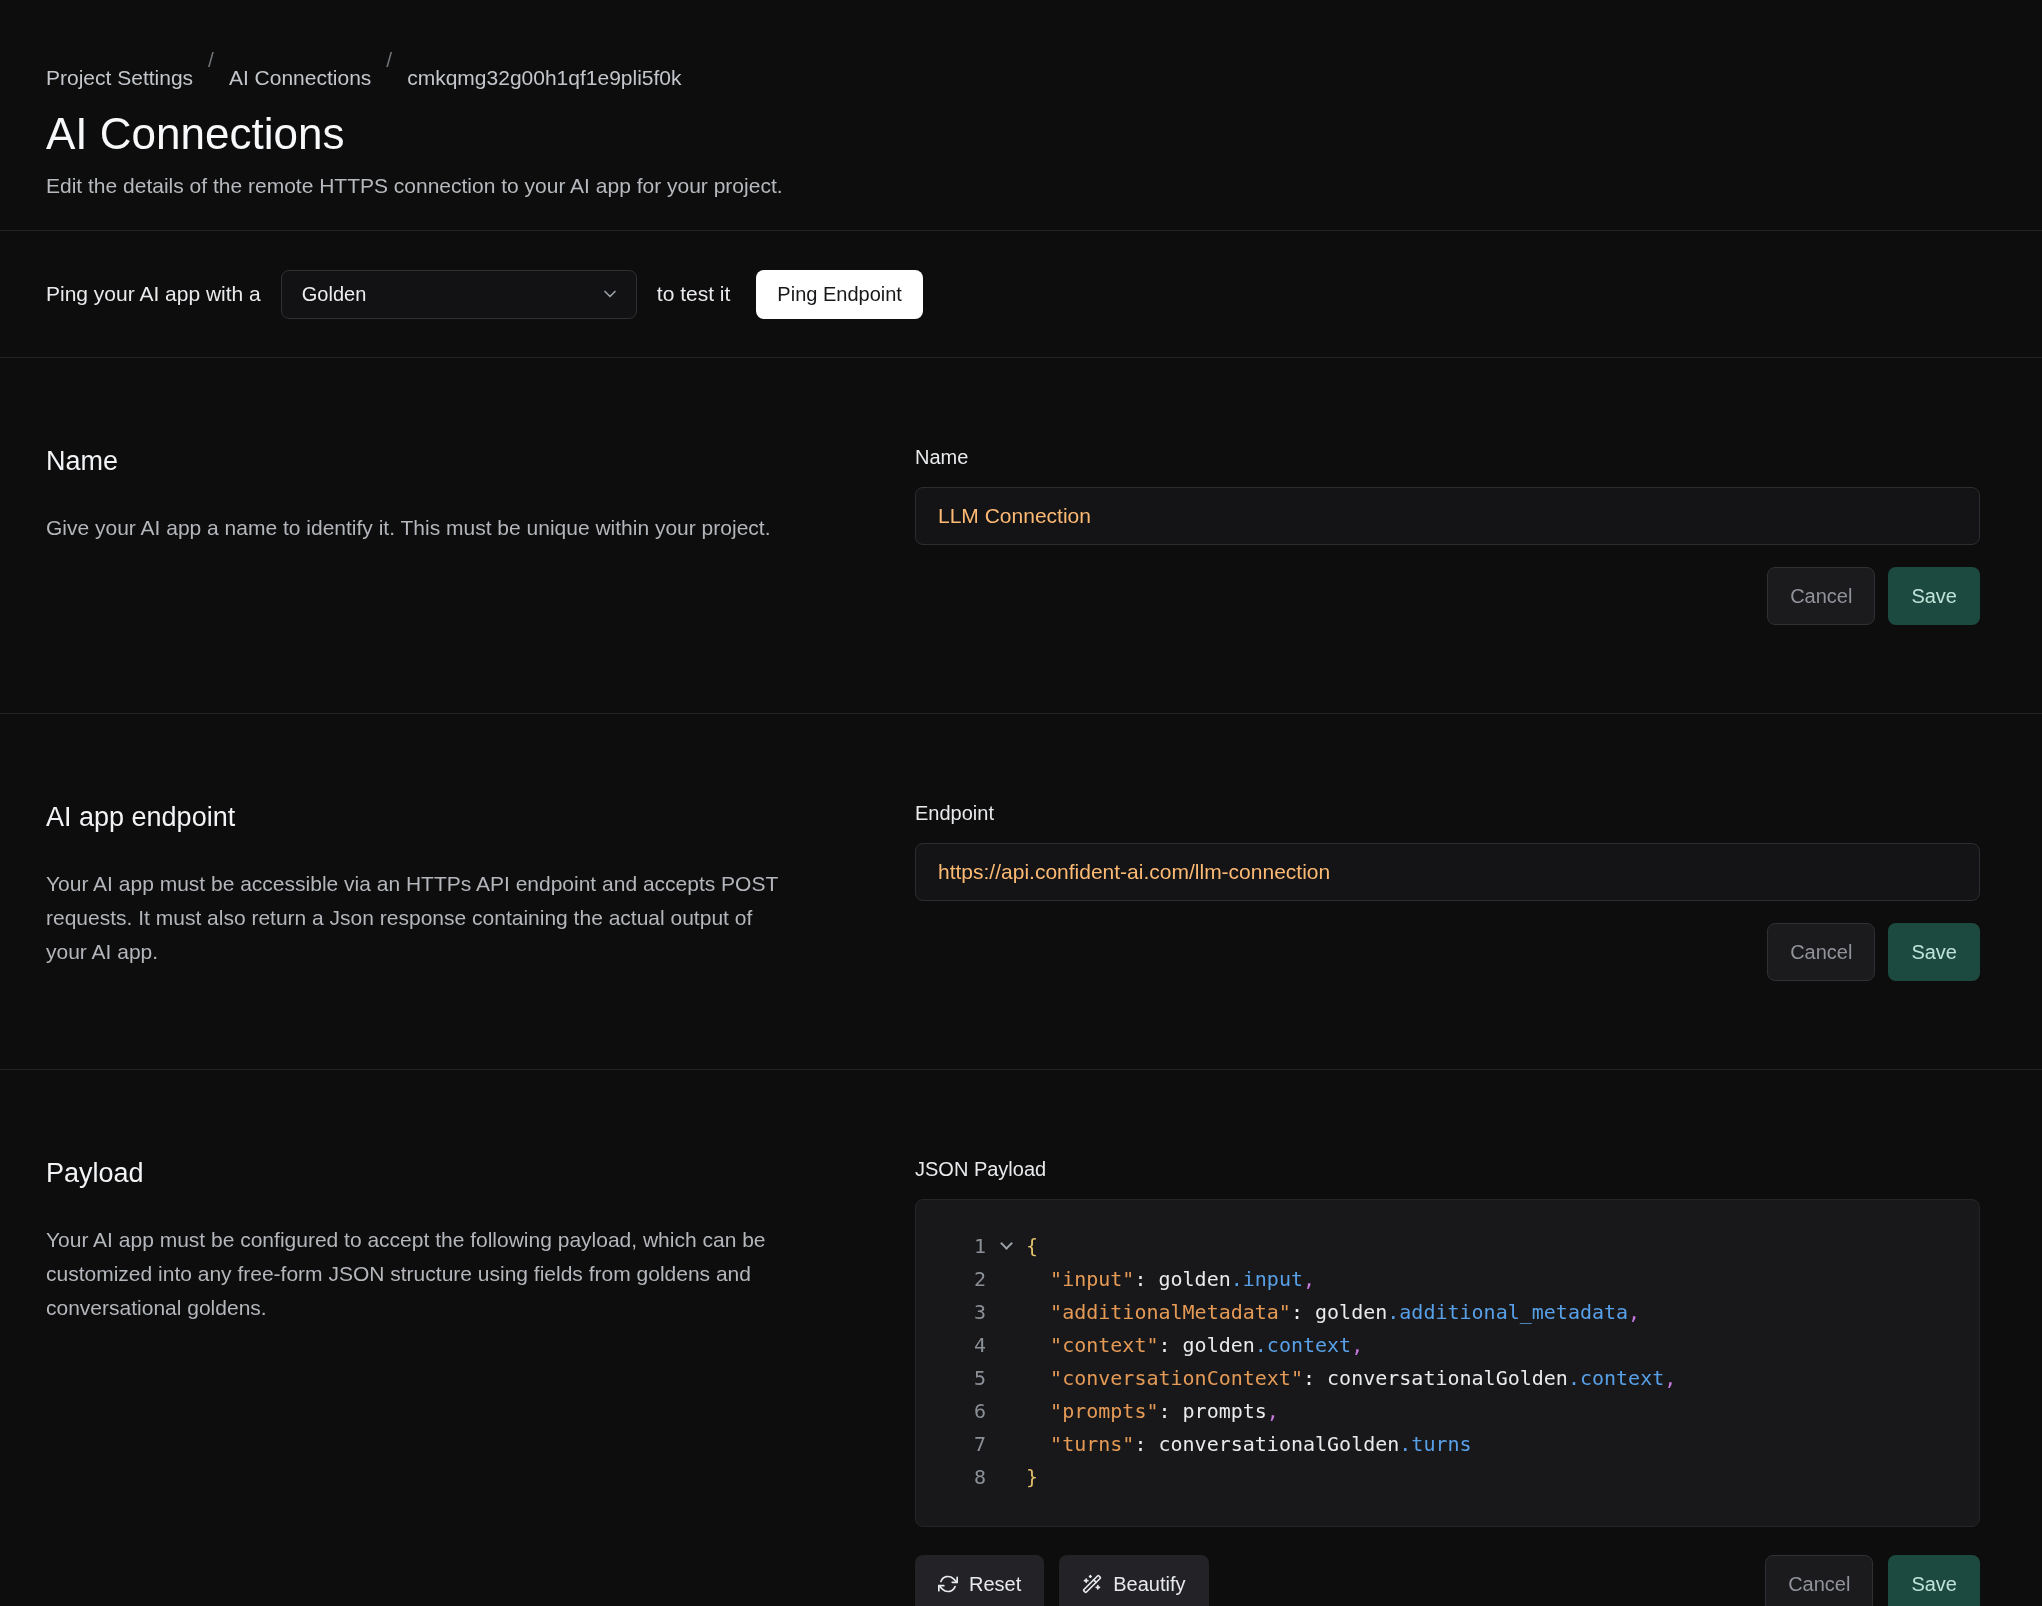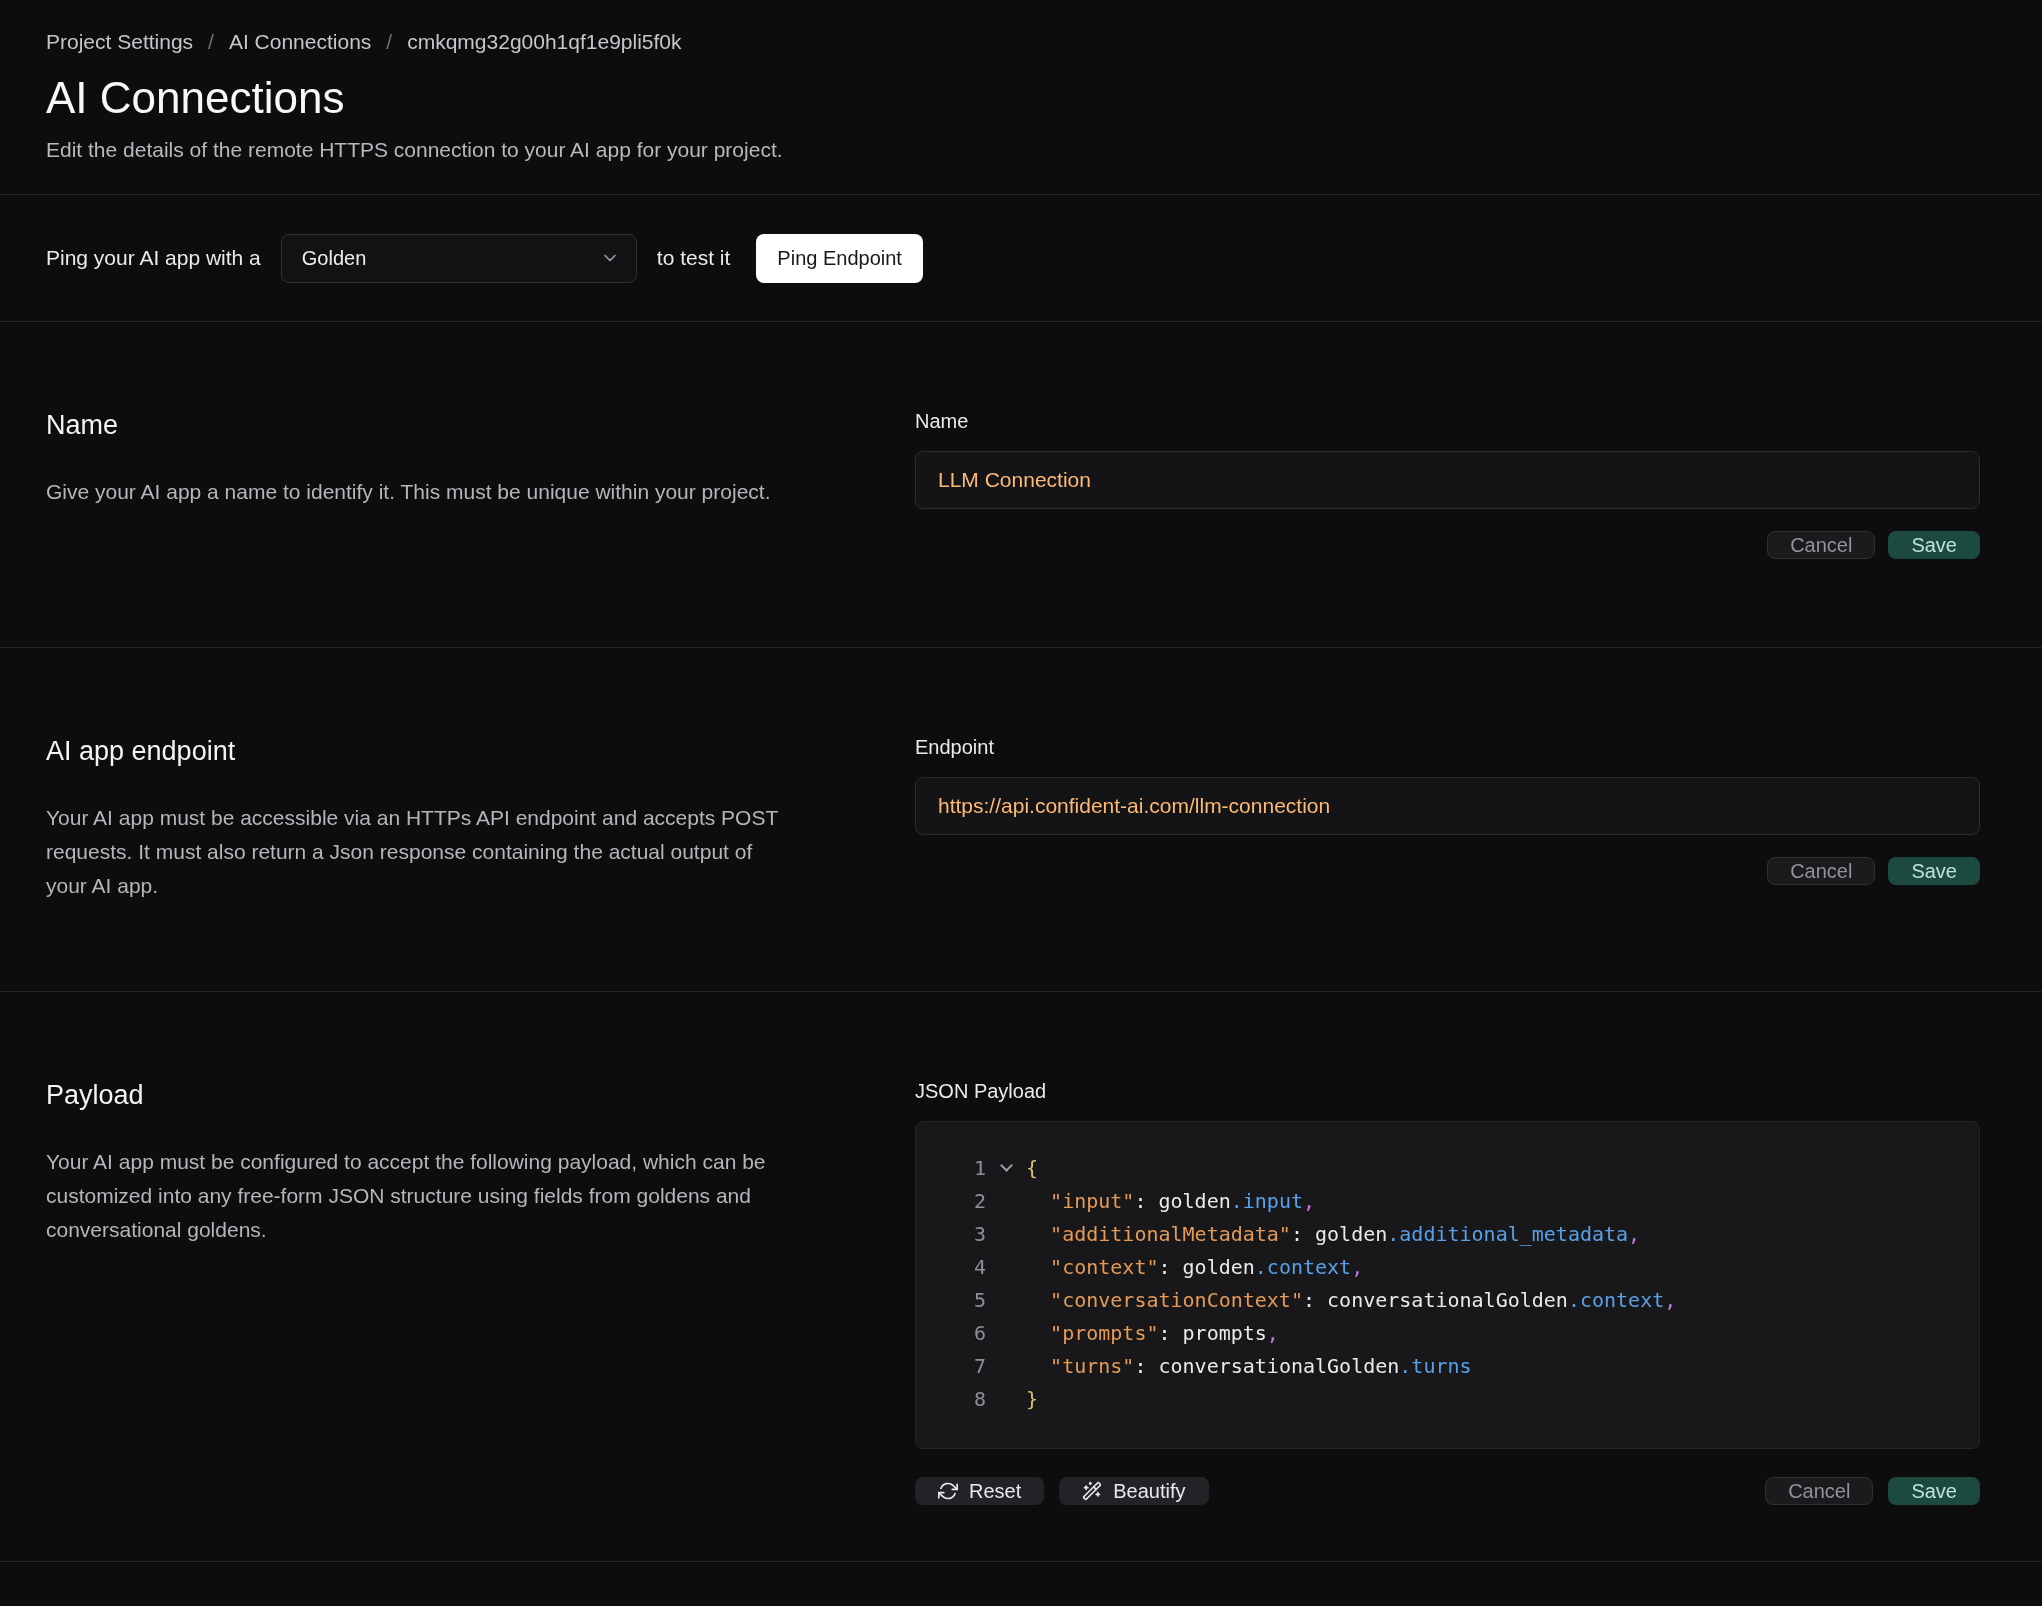--- a/index.html
+++ b/index.html
@@ -7,21 +7,21 @@
   body {
     width:2042px; height:1606px; overflow:hidden;
     background:var(--page-bg,#0d0d0e);
     color:#f2f3f5;
     font-family:"Liberation Sans",sans-serif;
   }
 
   
   .header { padding:30px 46px 32px; border-bottom:1px solid var(--divider,#232327); }
   .breadcrumb { display:flex; align-items:center; gap:15px; font-size:21px; color:#c3c6ca; }
-  .crumb { cursor:pointer; }
+  .crumb { cursor:pointer;margin-top:36px; }
   .crumb-sep { color:#6f7378; }
   .title { margin:18px 0 0; font-size:44px; line-height:52px; font-weight:500; color:#f7f8f9; }
   .subtitle { margin:14px 0 0; font-size:21px; color:#b6b9bd; }
 
   
   .ping-bar { display:flex; align-items:center; gap:20px; height:127px; padding:0 46px; border-bottom:1px solid var(--divider,#232327); }
   .ping-text { font-size:21px; color:#e9eaec; }
   .select {
     width:356px; height:49px; background:#121214; border:1px solid #2f3033; border-radius:8px;
     display:flex; align-items:center; justify-content:space-between; padding:0 16px 0 20px;
@@ -44,21 +44,21 @@
   .text-input {
     width:100%; height:58px; background:var(--input-bg,#141416); border:1px solid var(--input-border,#2d2d31);
     border-radius:8px; padding:0 22px; font-size:21px; color:#fdba74; font-family:inherit; outline:none;
   }
 
   .actions { margin-top:22px; display:flex; justify-content:flex-end; gap:13px; }
   .actions-split { justify-content:space-between; margin-top:28px; }
   .left-actions,.right-actions { display:flex; gap:15px; }
 
   .btn {
-    height:28px; padding:0 22px; border-radius:8px; font-size:20px; font-family:inherit; cursor:pointer;
+    height:58px; padding:0 22px; border-radius:8px; font-size:20px; font-family:inherit; cursor:pointer;
     display:inline-flex; align-items:center; gap:11px; border:1px solid transparent;
   }
   .btn-cancel { background:var(--cancel-bg,#1b1b1d); border-color:#2f3033; color:var(--cancel-text,#90939a); }
   .btn-save { background:var(--save-bg,#1d4a40); color:var(--save-text,#bfe3d8); }
   .btn-tool { background:#232327; color:#e8e9eb; }
   .btn-tool svg { width:20px; height:20px; }
 
   
   .code-editor {
     background:var(--editor-bg,#18181a); border:1px solid #252528; border-radius:8px;

